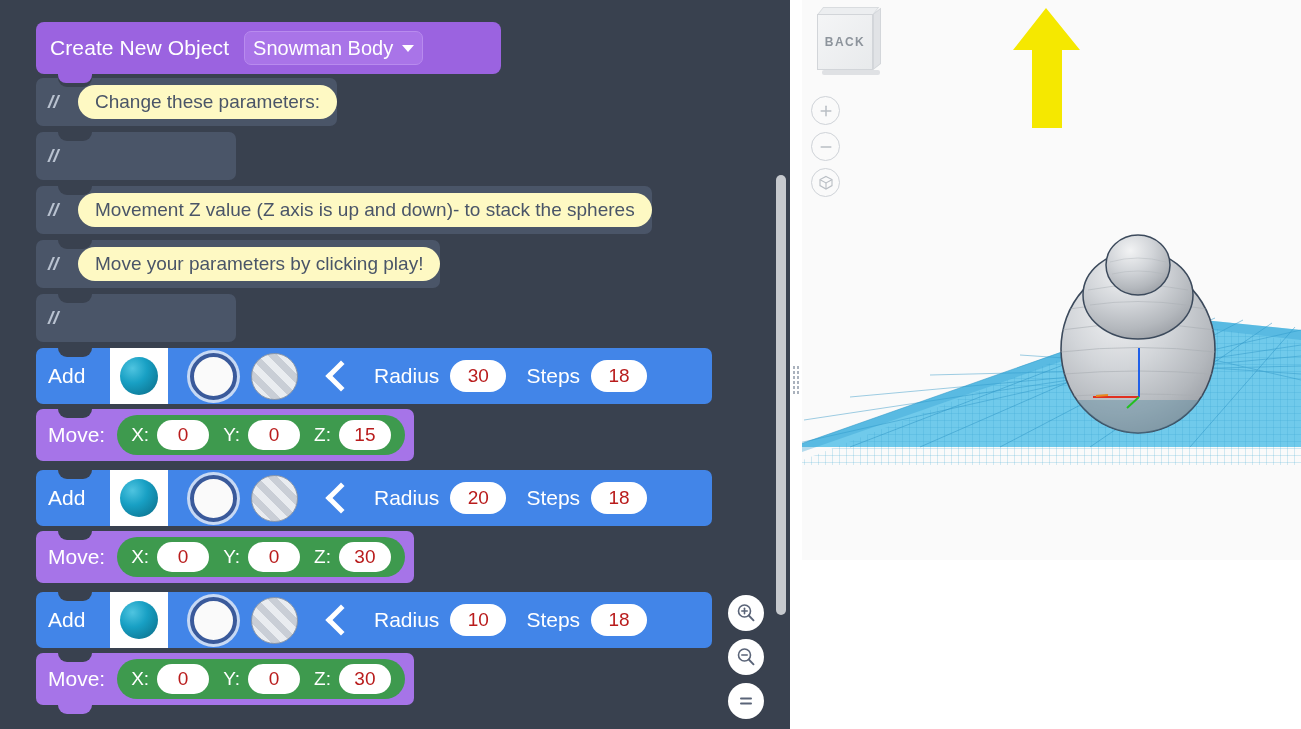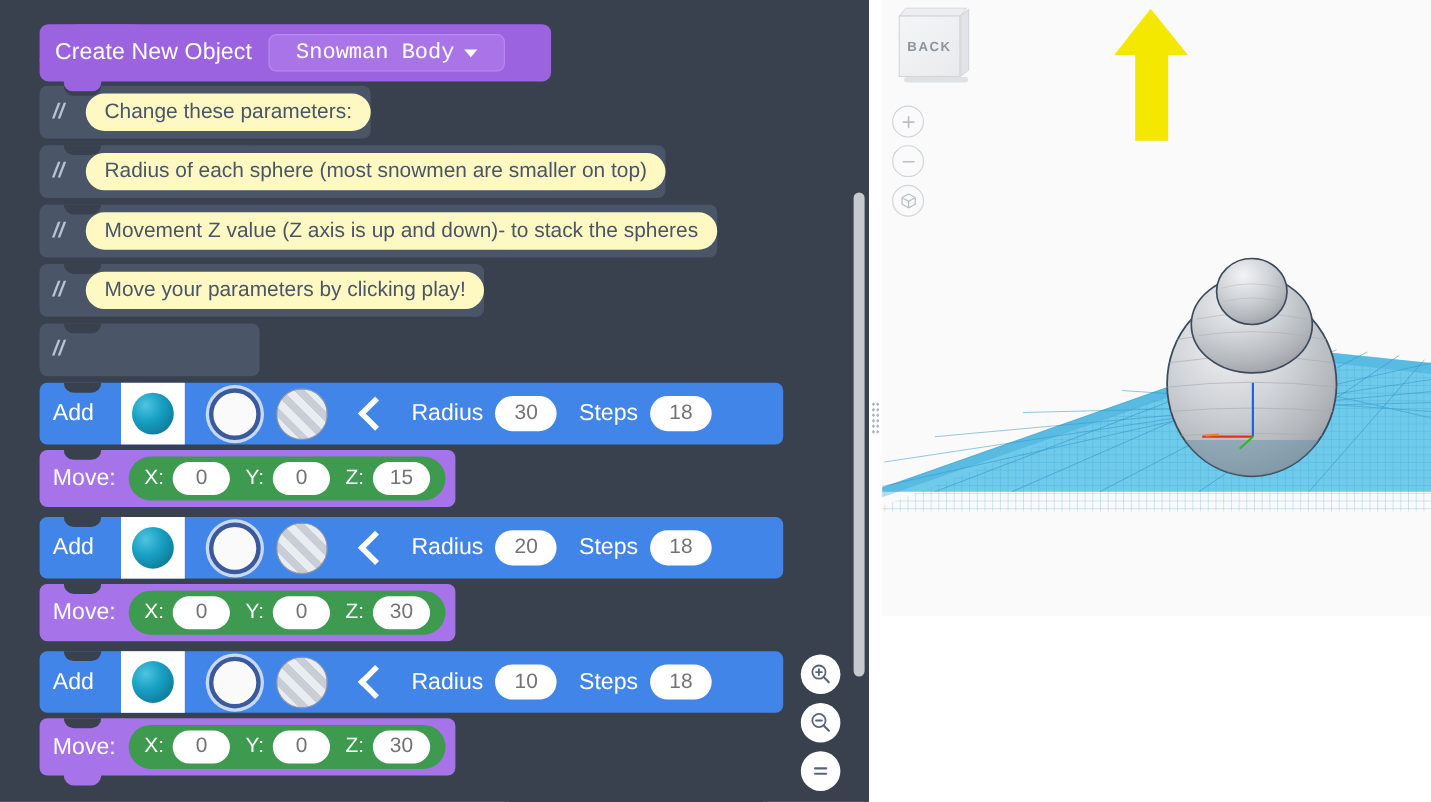--- a/index.html
+++ b/index.html
@@ -38,24 +38,23 @@
     padding-left: 14px;
     z-index: 2;
   }
   .hat-title { color: #ffffff; font-size: 21px; letter-spacing: .1px; }
   .dropdown-pill {
     margin-left: 15px;
     background: #a974e8;
     border: 1px solid #b88bee;
     border-radius: 7px;
     height: 34px;
-    padding: 0 24px;
+    padding: 0 8px;
     display: flex; align-items: center; gap: 9px;
     cursor: pointer;
-    font-family: Liberation Mono, monospace;
   }
   .dropdown-pill .dd-label { color: #ffffff; font-size: 20px; }
   .dd-caret {
     width: 0; height: 0;
     border-left: 6px solid transparent;
     border-right: 6px solid transparent;
     border-top: 7px solid #ffffff;
   }
   .hat-tab {
     position: absolute; left: 22px; bottom: -9px;
@@ -159,21 +158,21 @@
     border-bottom: 5px solid #ffffff;
     transform: rotate(45deg);
   }
   .add-field-label { color: #ffffff; font-size: 21px; margin-left: 20px; }
   .num-pill {
     background: #ffffff;
     border-radius: 18px;
     height: 32px; min-width: 56px;
     margin-left: 11px;
     display: flex; align-items: center; justify-content: center;
-    color: #737373; font-size: 19px;
+    color: #b91c1c; font-size: 19px;
     cursor: pointer;
     text-align: center;
   }
 
   
   .move-row {
     position: relative;
     margin-left: 36px;
     background: #a674e8;
     border-radius: 7px;
@@ -335,21 +334,20 @@
 
       <div class="comment-row" style="margin-top:4px;">
         <div class="comment-notch"></div>
         <span class="comment-slashes">//</span>
         <span class="comment-pill">Change these parameters:</span>
       </div>
 
       <div class="comment-row" style="margin-top:6px;">
         <div class="comment-notch"></div>
         <span class="comment-slashes">//</span>
-        <span class="comment-pill">Radius of each sphere (most snowmen are smaller on top)</span>
       </div>
 
       <div class="comment-row" style="margin-top:6px;">
         <div class="comment-notch"></div>
         <span class="comment-slashes">//</span>
         <span class="comment-pill">Movement Z value (Z axis is up and down)- to stack the spheres</span>
       </div>
 
       <div class="comment-row" style="margin-top:6px;">
         <div class="comment-notch"></div>

